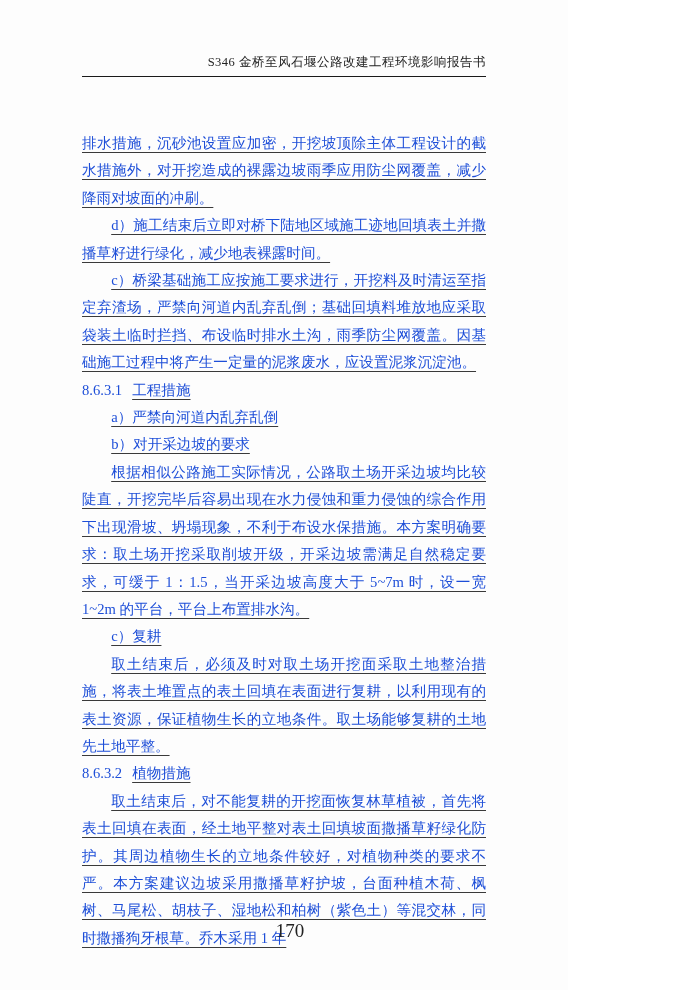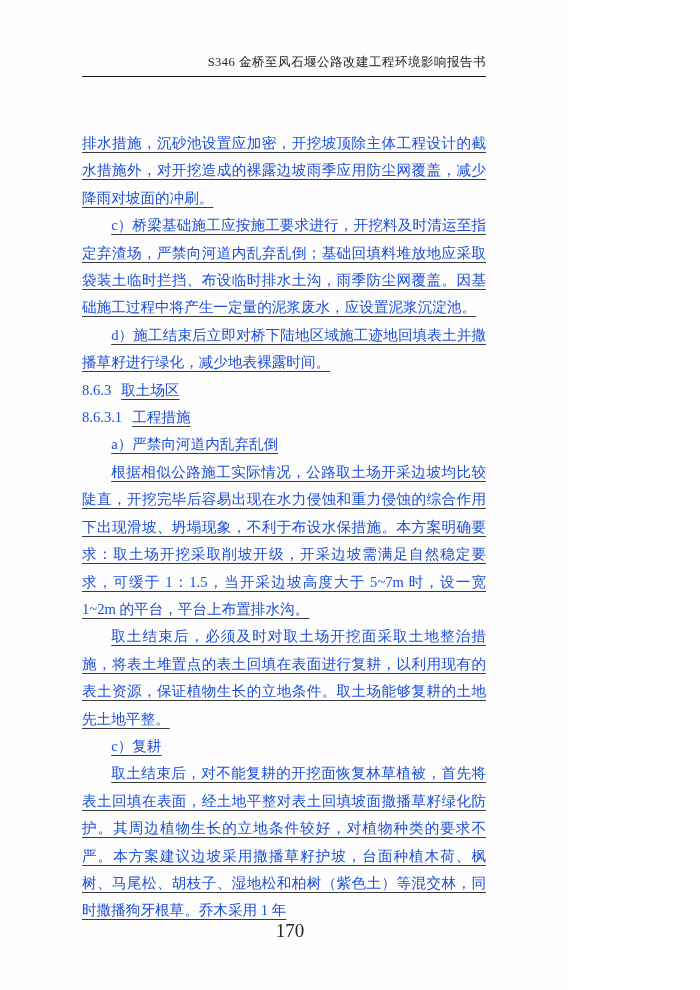--- a/index.html
+++ b/index.html
@@ -77,39 +77,40 @@
 <div class="page">
 
   <div class="header">
     <span>S346 金桥至风石堰公路改建工程环境影响报告书</span>
   </div>
 
   <div class="content">
 
     <p class="u">排水措施，沉砂池设置应加密，开挖坡顶除主体工程设计的截水措施外，对开挖造成的裸露边坡雨季应用防尘网覆盖，减少降雨对坡面的冲刷。</p>
 
+    <p class="u indent">d）施工结束后立即对桥下陆地区域施工迹地回填表土并撒播草籽进行绿化，减少地表裸露时间。</p>
+
     <p class="u indent">c）桥梁基础施工应按施工要求进行，开挖料及时清运至指定弃渣场，严禁向河道内乱弃乱倒；基础回填料堆放地应采取袋装土临时拦挡、布设临时排水土沟，雨季防尘网覆盖。因基础施工过程中将产生一定量的泥浆废水，应设置泥浆沉淀池。</p>
 
-    <p class="u indent">d）施工结束后立即对桥下陆地区域施工迹地回填表土并撒播草籽进行绿化，减少地表裸露时间。</p>
 
-
-    <p class="heading"><span class="hnum">8.6.3</span><span class="u">取土场区</span></p>
 
     <p class="heading"><span class="hnum">8.6.3.1</span><span class="u">工程措施</span></p>
 
     <p class="u indent">a）严禁向河道内乱弃乱倒</p>
 
 
+    <p class="u indent">b）对开采边坡的要求</p>
 
     <p class="u indent">根据相似公路施工实际情况，公路取土场开采边坡均比较陡直，开挖完毕后容易出现在水力侵蚀和重力侵蚀的综合作用下出现滑坡、坍塌现象，不利于布设水保措施。本方案明确要求：取土场开挖采取削坡开级，开采边坡需满足自然稳定要求，可缓于 1：1.5，当开采边坡高度大于 5~7m 时，设一宽 1~2m 的平台，平台上布置排水沟。</p>
 
+    <p class="u indent">c）复耕</p>
+
     <p class="u indent">取土结束后，必须及时对取土场开挖面采取土地整治措施，将表土堆置点的表土回填在表面进行复耕，以利用现有的表土资源，保证植物生长的立地条件。取土场能够复耕的土地先土地平整。</p>
 
-    <p class="u indent">c）复耕</p>
-
+    <p class="heading"><span class="hnum">8.6.3.2</span><span class="u">植物措施</span></p>
 
     <p class="u indent">取土结束后，对不能复耕的开挖面恢复林草植被，首先将表土回填在表面，经土地平整对表土回填坡面撒播草籽绿化防护。其周边植物生长的立地条件较好，对植物种类的要求不严。本方案建议边坡采用撒播草籽护坡，台面种植木荷、枫树、马尾松、胡枝子、湿地松和柏树（紫色土）等混交林，同时撒播狗牙根草。乔木采用 1 年</p>
 
   </div>
 
   <div class="pageno">170</div>
 
 </div>
 
 </body></html>

